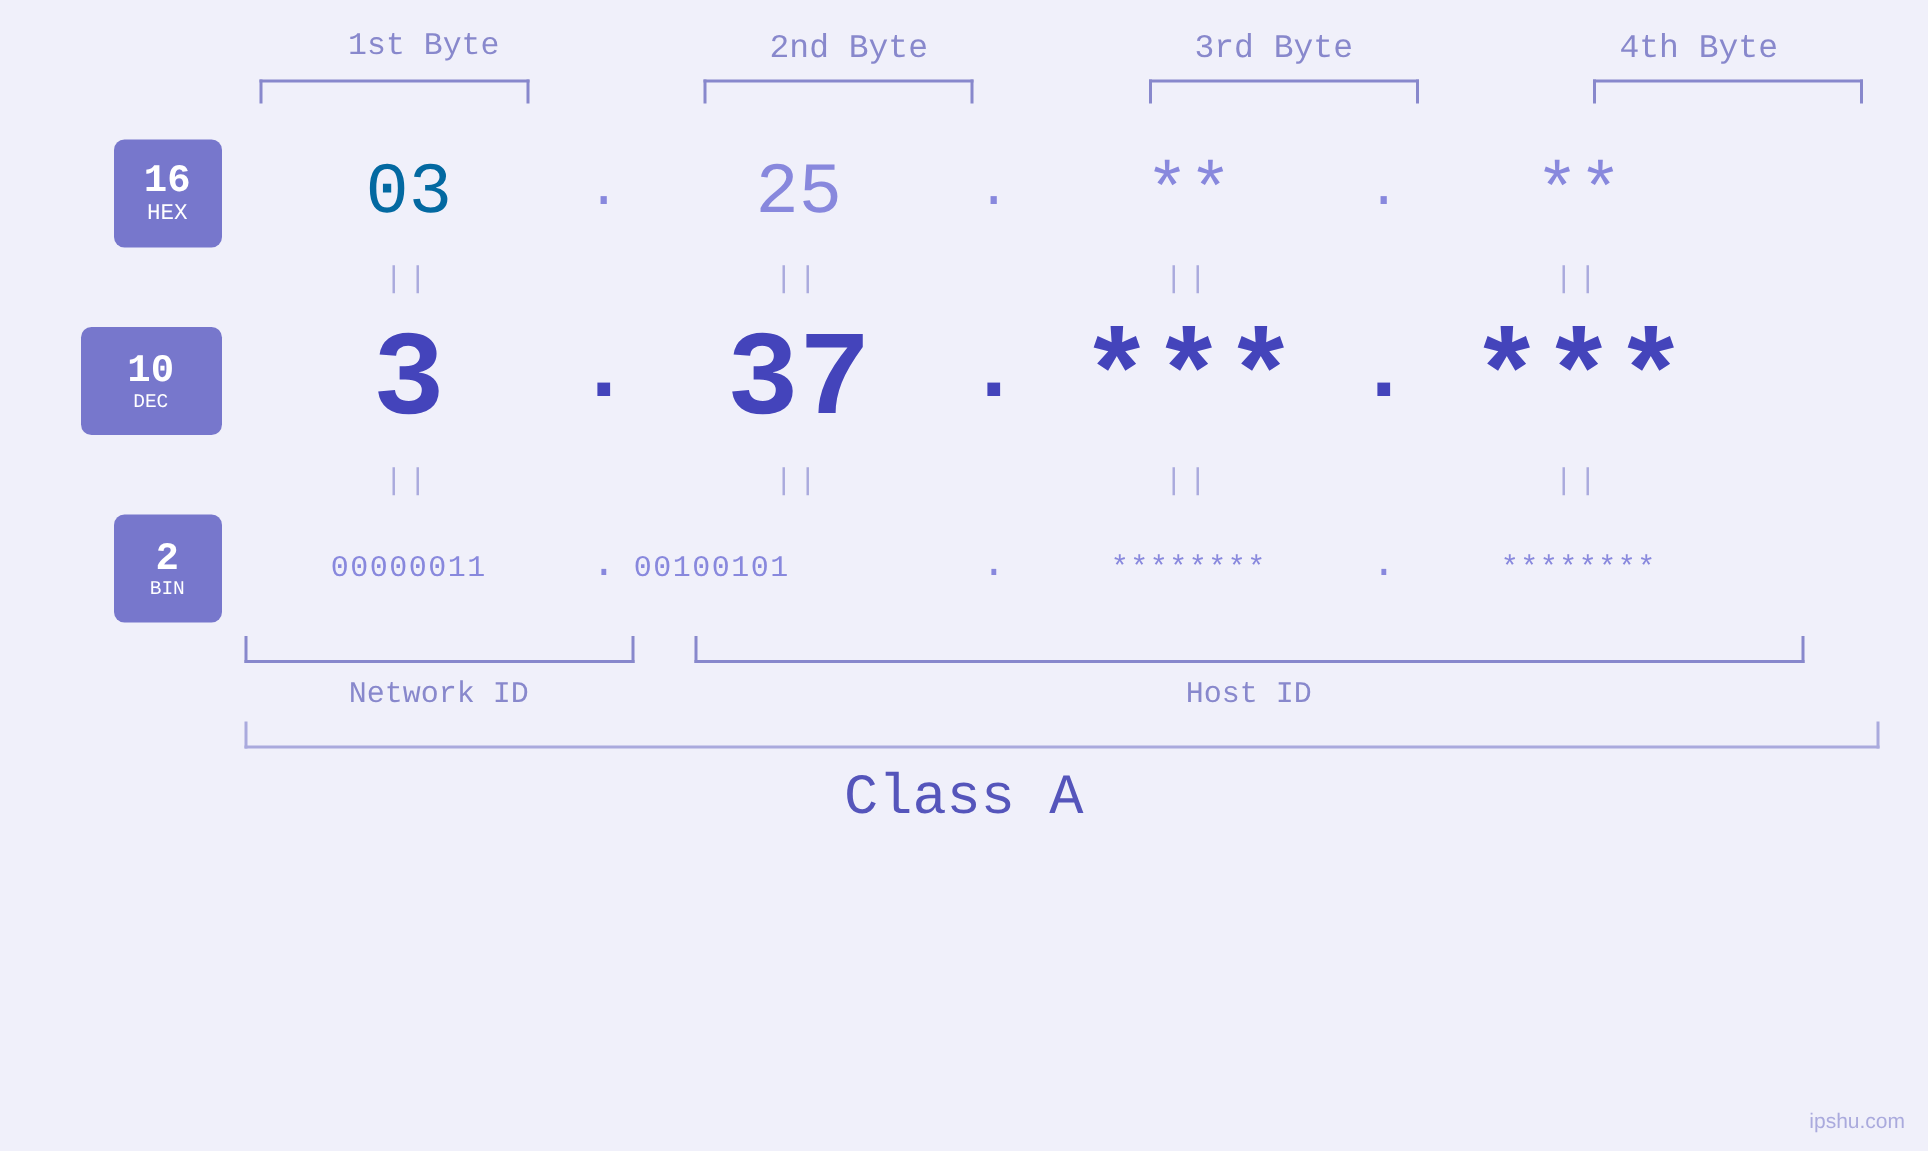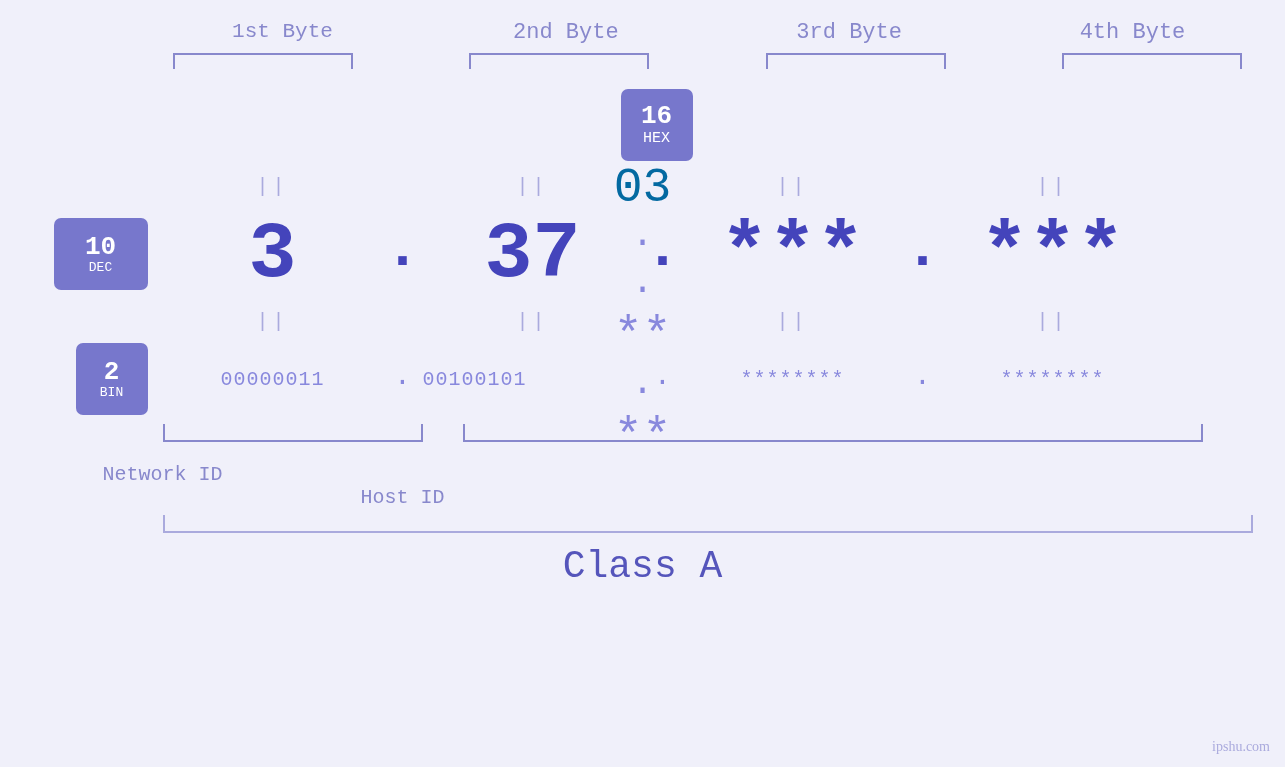--- a/index.html
+++ b/index.html
@@ -43,32 +43,35 @@
       <div style="width:220px; text-align:center; color:#8888cc; font-size:22px; font-family:'Courier New',monospace;">4th Byte</div>
     </div>
 
     <div style="display:flex; width:1090px; margin-left:130px; justify-content:space-between; padding: 0 10px; margin-bottom:20px;">
       <div style="width:180px; height:16px; border-top:2px solid #8888cc; border-left:2px solid #8888cc; border-right:2px solid #8888cc;"></div>
       <div style="width:180px; height:16px; border-top:2px solid #8888cc; border-left:2px solid #8888cc; border-right:2px solid #8888cc;"></div>
       <div style="width:180px; height:16px; border-top:2px solid #8888cc; border-left:2px solid #8888cc; border-right:2px solid #8888cc;"></div>
       <div style="width:180px; height:16px; border-top:2px solid #8888cc; border-left:2px solid #8888cc; border-right:2px solid #8888cc;"></div>
     </div>
 
-    <div style="display:flex; flex-direction:column; width:1220px; align-items:center; height:80px;">
+    <div style="display:flex; flex-direction:row; width:1220px; align-items:center; height:80px;">
       <div style="width:130px; display:flex; align-items:center; justify-content:flex-end; padding-right:15px;">
         <div style="width:72px; height:72px; background:#7777cc; border-radius:7px; display:flex; flex-direction:column; align-items:center; justify-content:center; color:white;">
           <span style="font-size:26px; font-weight:bold; line-height:1.1;">16</span>
           <span style="font-size:15px; line-height:1.1;">HEX</span>
         </div>
       </div>
       <div style="width:220px; display:flex; align-items:center; justify-content:center;">
         <span style="font-size:48px; color:#0369a1; font-family:'Courier New',monospace;">03</span>
       </div>
       <div style="width:40px; display:flex; align-items:flex-end; justify-content:center; padding-bottom:6px;">
         <span style="font-size:36px; color:#8888dd;">.</span>
+      </div>
+      <div style="width:220px; display:flex; align-items:center; justify-content:center;">
+        <span style="font-size:48px; color:#8888dd; font-family:'Courier New',monospace;">25</span>
       </div>
       <div style="width:40px; display:flex; align-items:flex-end; justify-content:center; padding-bottom:6px;">
         <span style="font-size:36px; color:#8888dd;">.</span>
       </div>
       <div style="width:220px; display:flex; align-items:center; justify-content:center;">
         <span style="font-size:48px; color:#8888dd; font-family:'Courier New',monospace;">**</span>
       </div>
       <div style="width:40px; display:flex; align-items:flex-end; justify-content:center; padding-bottom:6px;">
         <span style="font-size:36px; color:#8888dd;">.</span>
       </div>
@@ -177,32 +180,32 @@
 
     <div style="display:flex; flex-direction:row; width:1220px; height:22px; position:relative; margin-top:5px;">
       <div style="width:130px;"></div>
 
       <div style="width:260px; height:18px; border-bottom:2px solid #8888cc; border-left:2px solid #8888cc; border-right:2px solid #8888cc;"></div>
       <div style="width:40px;"></div>
 
       <div style="width:740px; height:18px; border-bottom:2px solid #8888cc; border-left:2px solid #8888cc; border-right:2px solid #8888cc;"></div>
     </div>
 
-    <div style="display:flex; flex-direction:column; width:1220px; margin-top:17px;">
+    <div style="display:flex; flex-direction:row; width:1220px; margin-top:6px;">
       <div style="width:130px;"></div>
       <div style="width:260px; text-align:center; color:#8888cc; font-size:20px; font-family:'Courier New',monospace;">Network ID</div>
       <div style="width:40px;"></div>
       <div style="width:740px; text-align:center; color:#8888cc; font-size:20px; font-family:'Courier New',monospace;">Host ID</div>
     </div>
 
     <div style="display:flex; flex-direction:row; width:1220px; height:20px; margin-top:6px;">
       <div style="width:130px;"></div>
       <div style="flex:1; height:18px; border-bottom:2px solid #aaaadd; border-left:2px solid #aaaadd; border-right:2px solid #aaaadd;"></div>
     </div>
 
     <div style="margin-top:10px; text-align:center; width:1220px;">
       <span style="font-size:38px; color:#5555bb; font-family:'Courier New',monospace;">Class A</span>
     </div>
 
-    <div style="position:absolute; bottom:12px; right:15px; color:#aaaadd; font-size:14px; font-family:Liberation Serif, serif;">ipshu.com</div>
+    <div style="position:absolute; bottom:12px; right:15px; color:#aaaadd; font-size:14px; font-family:Liberation Sans, sans-serif;">ipshu.com</div>
 
   </div>
 </div>
 
 </body></html>

